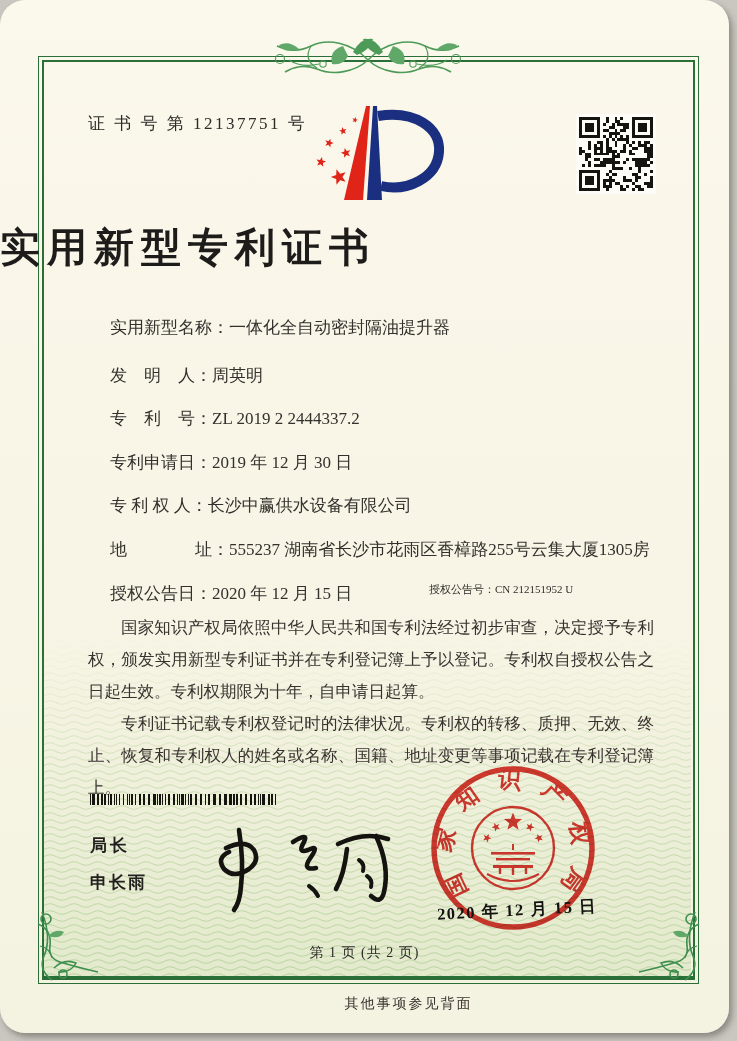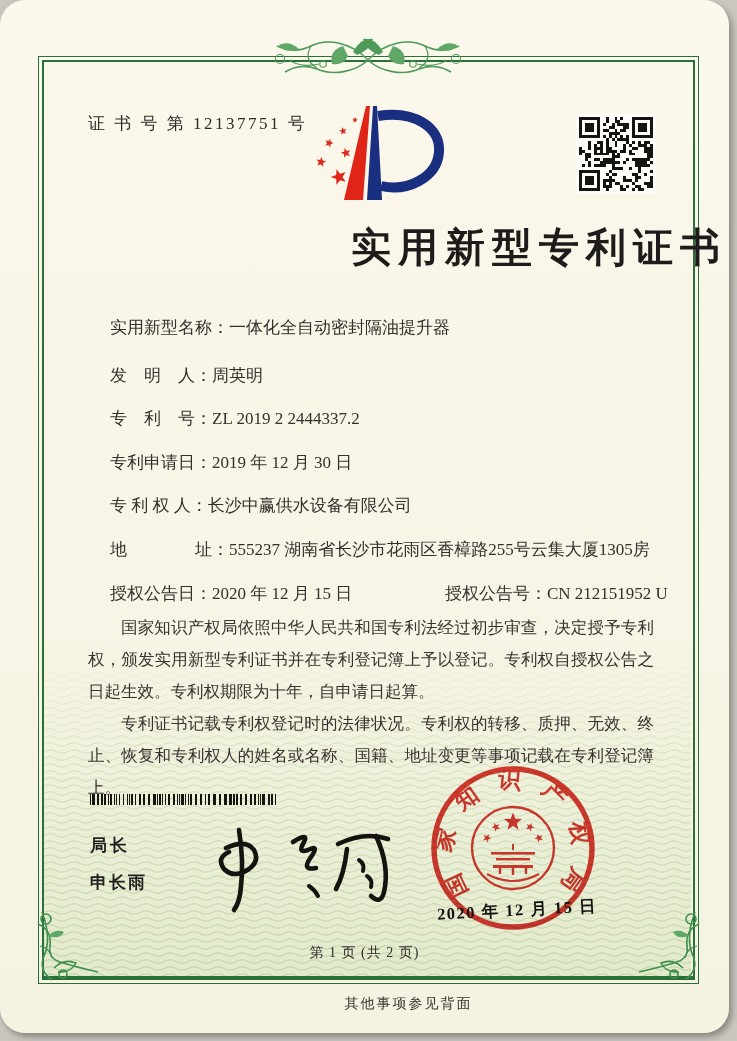--- a/index.html
+++ b/index.html
@@ -30,28 +30,28 @@
   .orn-bl{position:absolute;left:32px;top:908px;}
   .orn-br{position:absolute;left:633px;top:908px;transform:scaleX(-1);}
   
   .cert-no{
     position:absolute;left:88px;top:112px;
     font-size:17px;letter-spacing:2.5px;color:#2e2a28;
   }
   .logo{position:absolute;left:293px;top:100px;}
   .qr{position:absolute;left:576px;top:114px;width:80px;height:80px;background:#fdfcf6;}
   .title{
-    position:absolute;left:0;top:220px;width:727px;text-align:right;
+    position:absolute;left:0;top:220px;width:727px;text-align:left;
     font-size:40px;font-weight:600;letter-spacing:7px;color:#1e1c1a;
   }
   
   .row{position:absolute;left:90px;font-size:17px;color:#33302d;white-space:pre;margin-left:20px;}
   .row .lab{color:#33302d;}
   .row .val{color:#33302d;}
-  .row2{position:absolute;left:445px;font-size:17px;color:#33302d;white-space:pre;}
+  .row2{position:absolute;left:429px;font-size:11px;color:#33302d;white-space:pre;}
   
   .body-text{
     position:absolute;left:88px;top:612px;width:566px;
     font-size:16.5px;line-height:32px;color:#38322f;text-align:justify;
   }
   .body-text p{margin:0;text-indent:2em;}
   
   .barcode{position:absolute;left:90px;top:794px;}
   .director{position:absolute;left:90px;top:834px;font-family:"Liberation Sans","DejaVu Sans",sans-serif;
     font-size:17px;font-weight:600;letter-spacing:3px;color:#23211f;}

